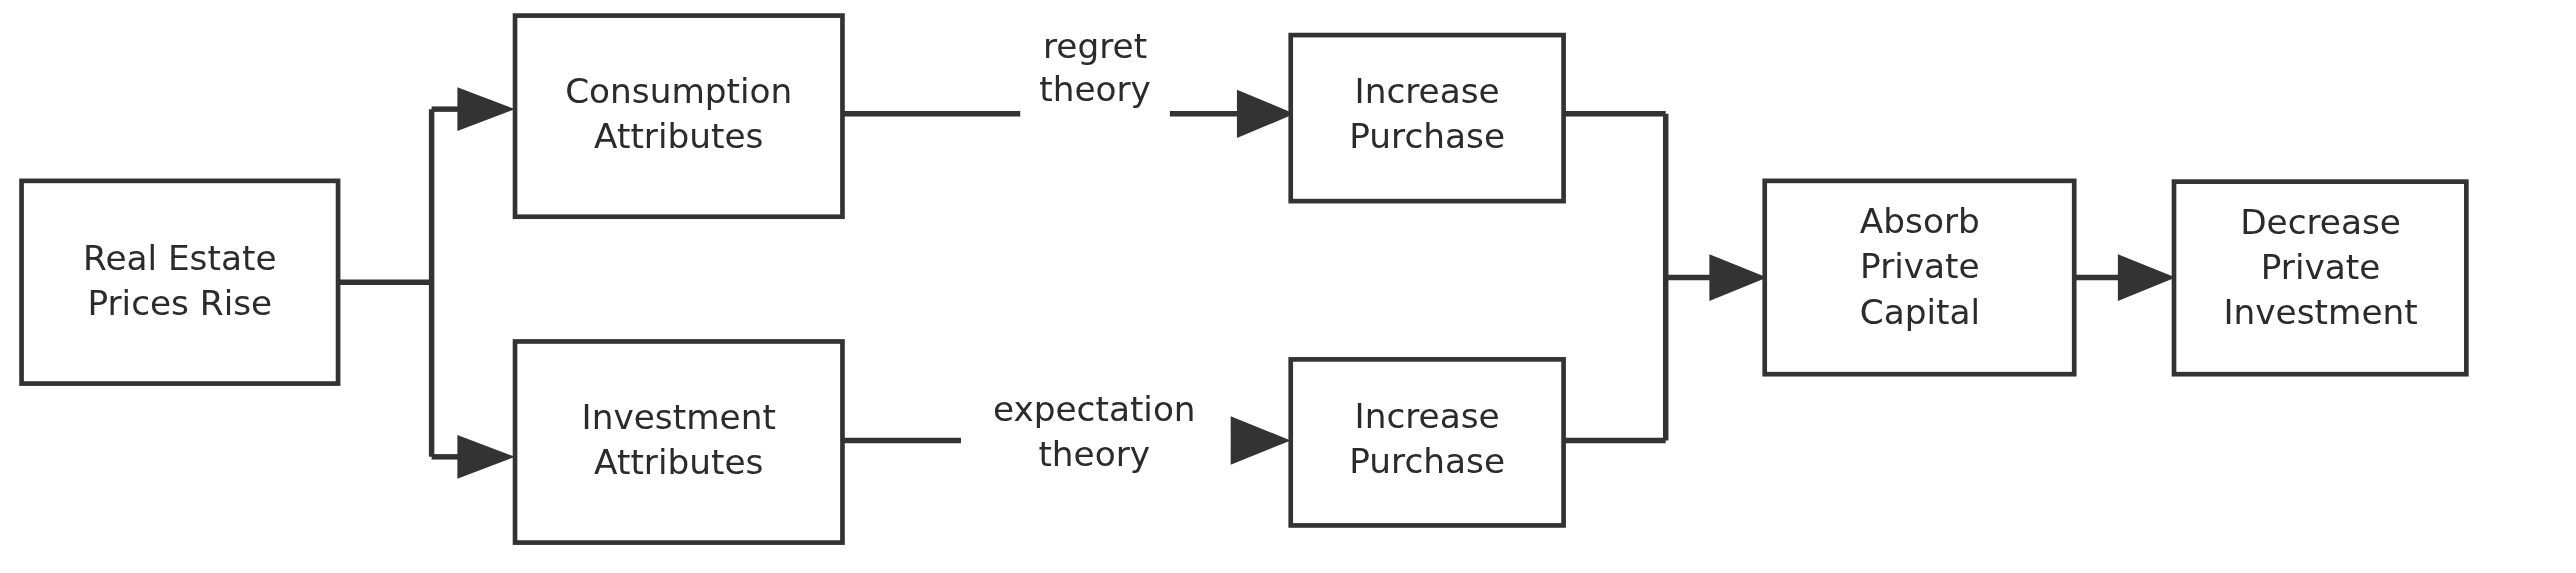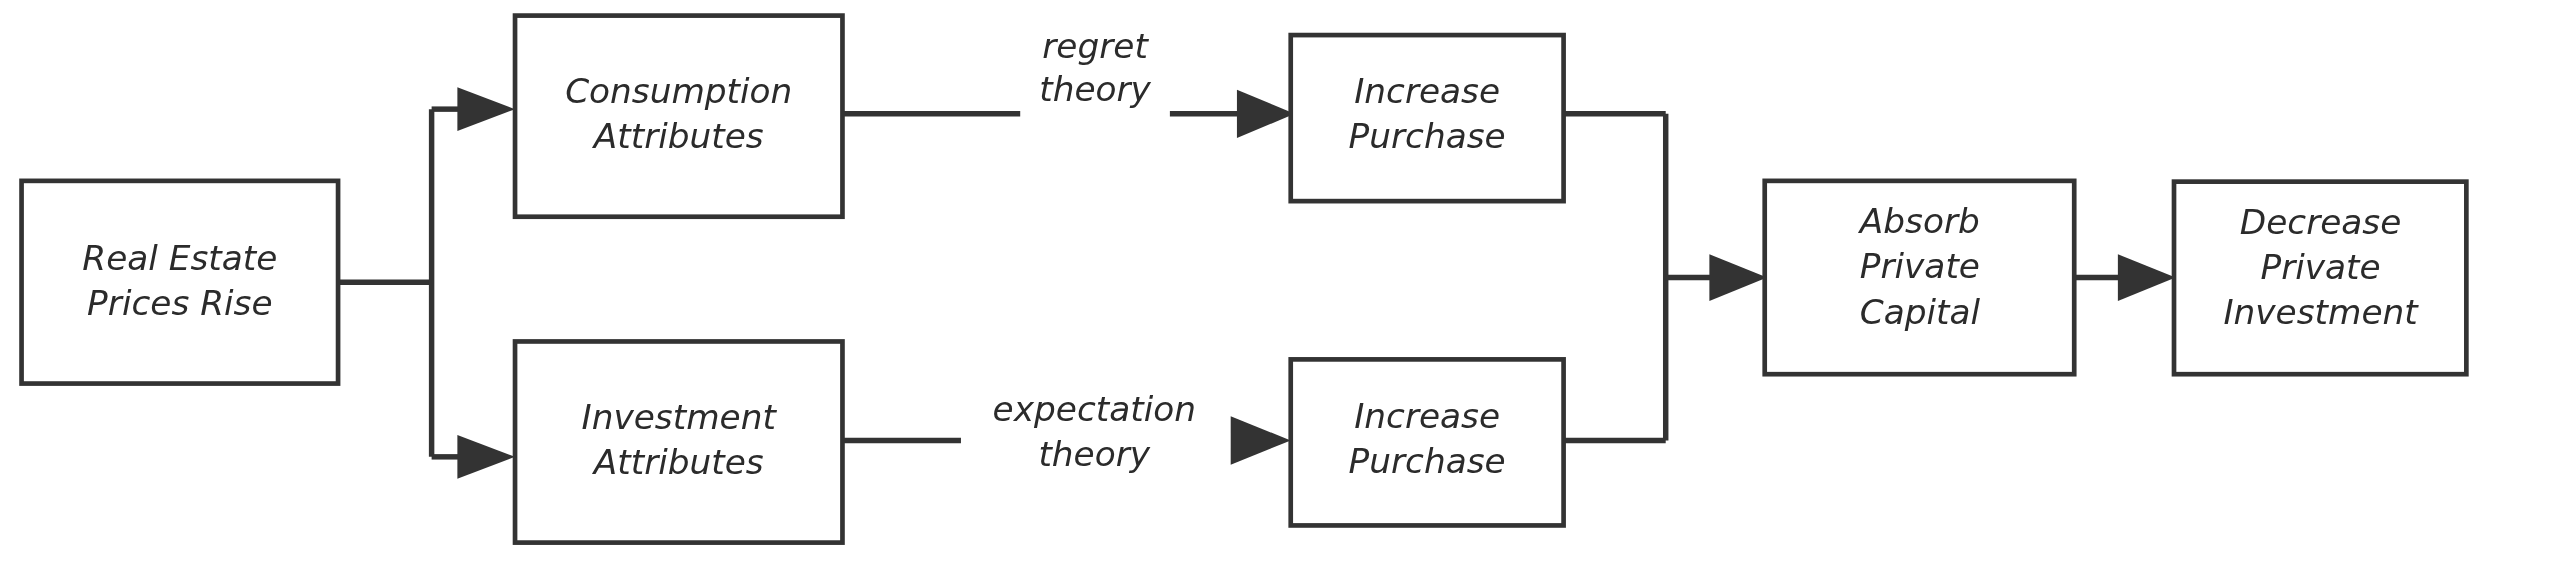--- a/index.html
+++ b/index.html
@@ -7,21 +7,20 @@
     padding: 0;
     background: #ffffff;
   }
   #stage {
     position: relative;
     width: 2576px;
     height: 573px;
     background: #ffffff;
     font-family: "DejaVu Sans", "Liberation Sans", sans-serif;
     overflow: hidden;
-    font-style: italic;
   }
   #flow-svg {
     position: absolute;
     left: 0;
     top: 0;
     width: 2576px;
     height: 573px;
   }
   .node-rect {
     fill: #ffffff;

